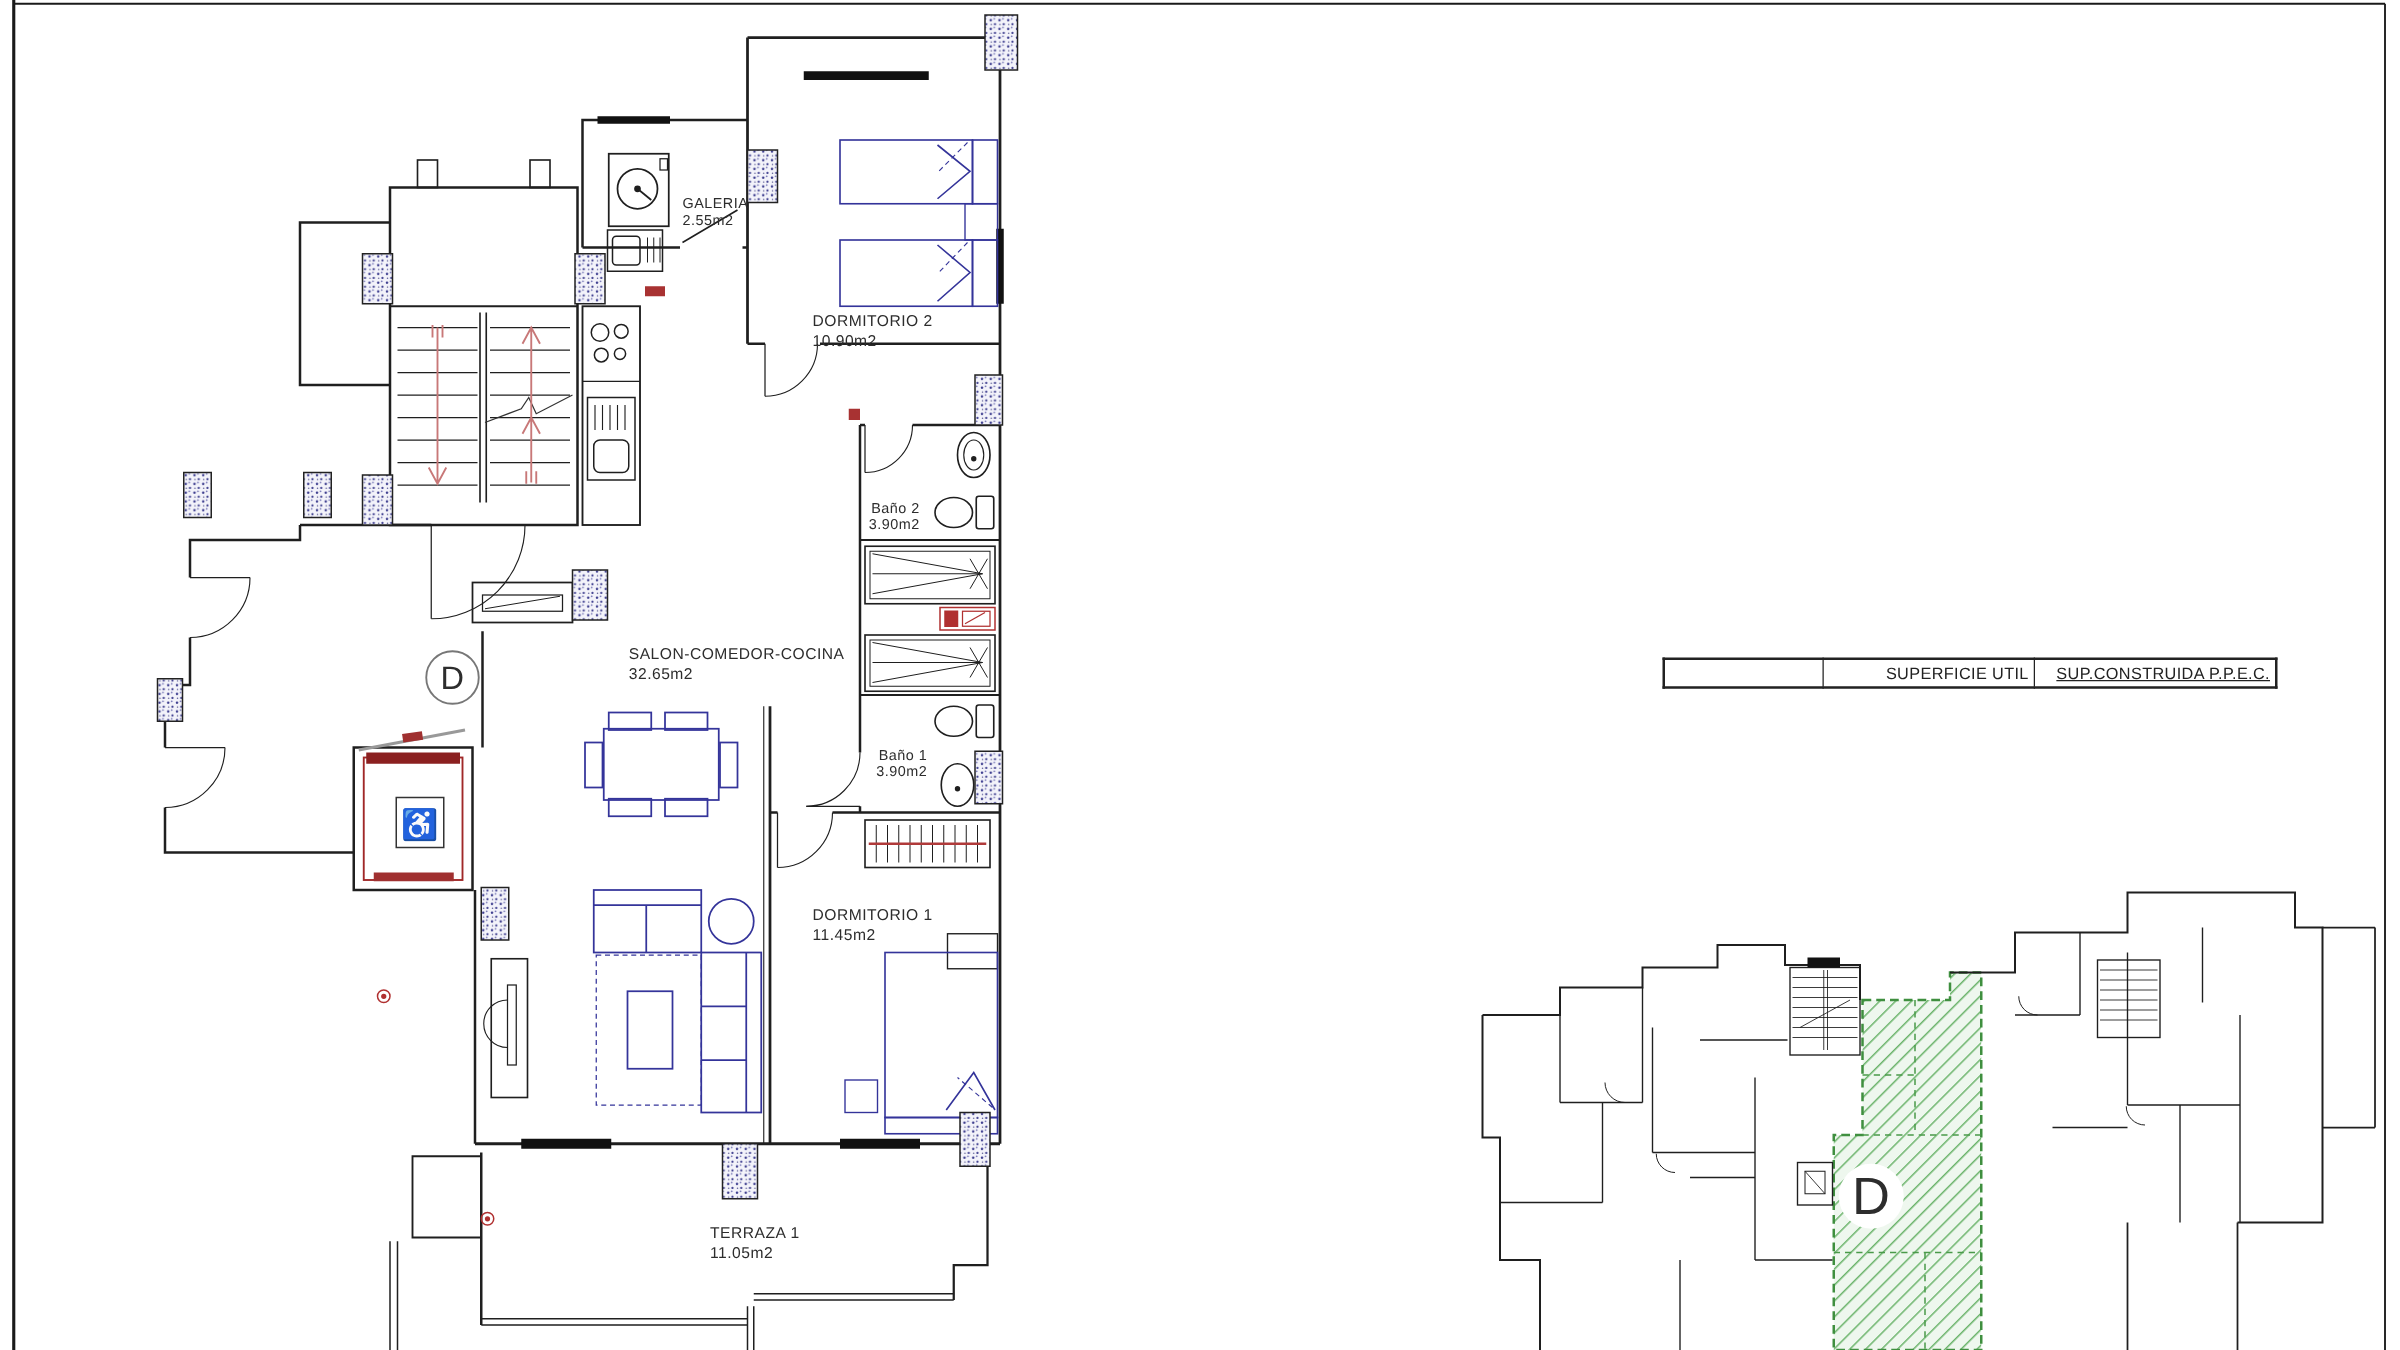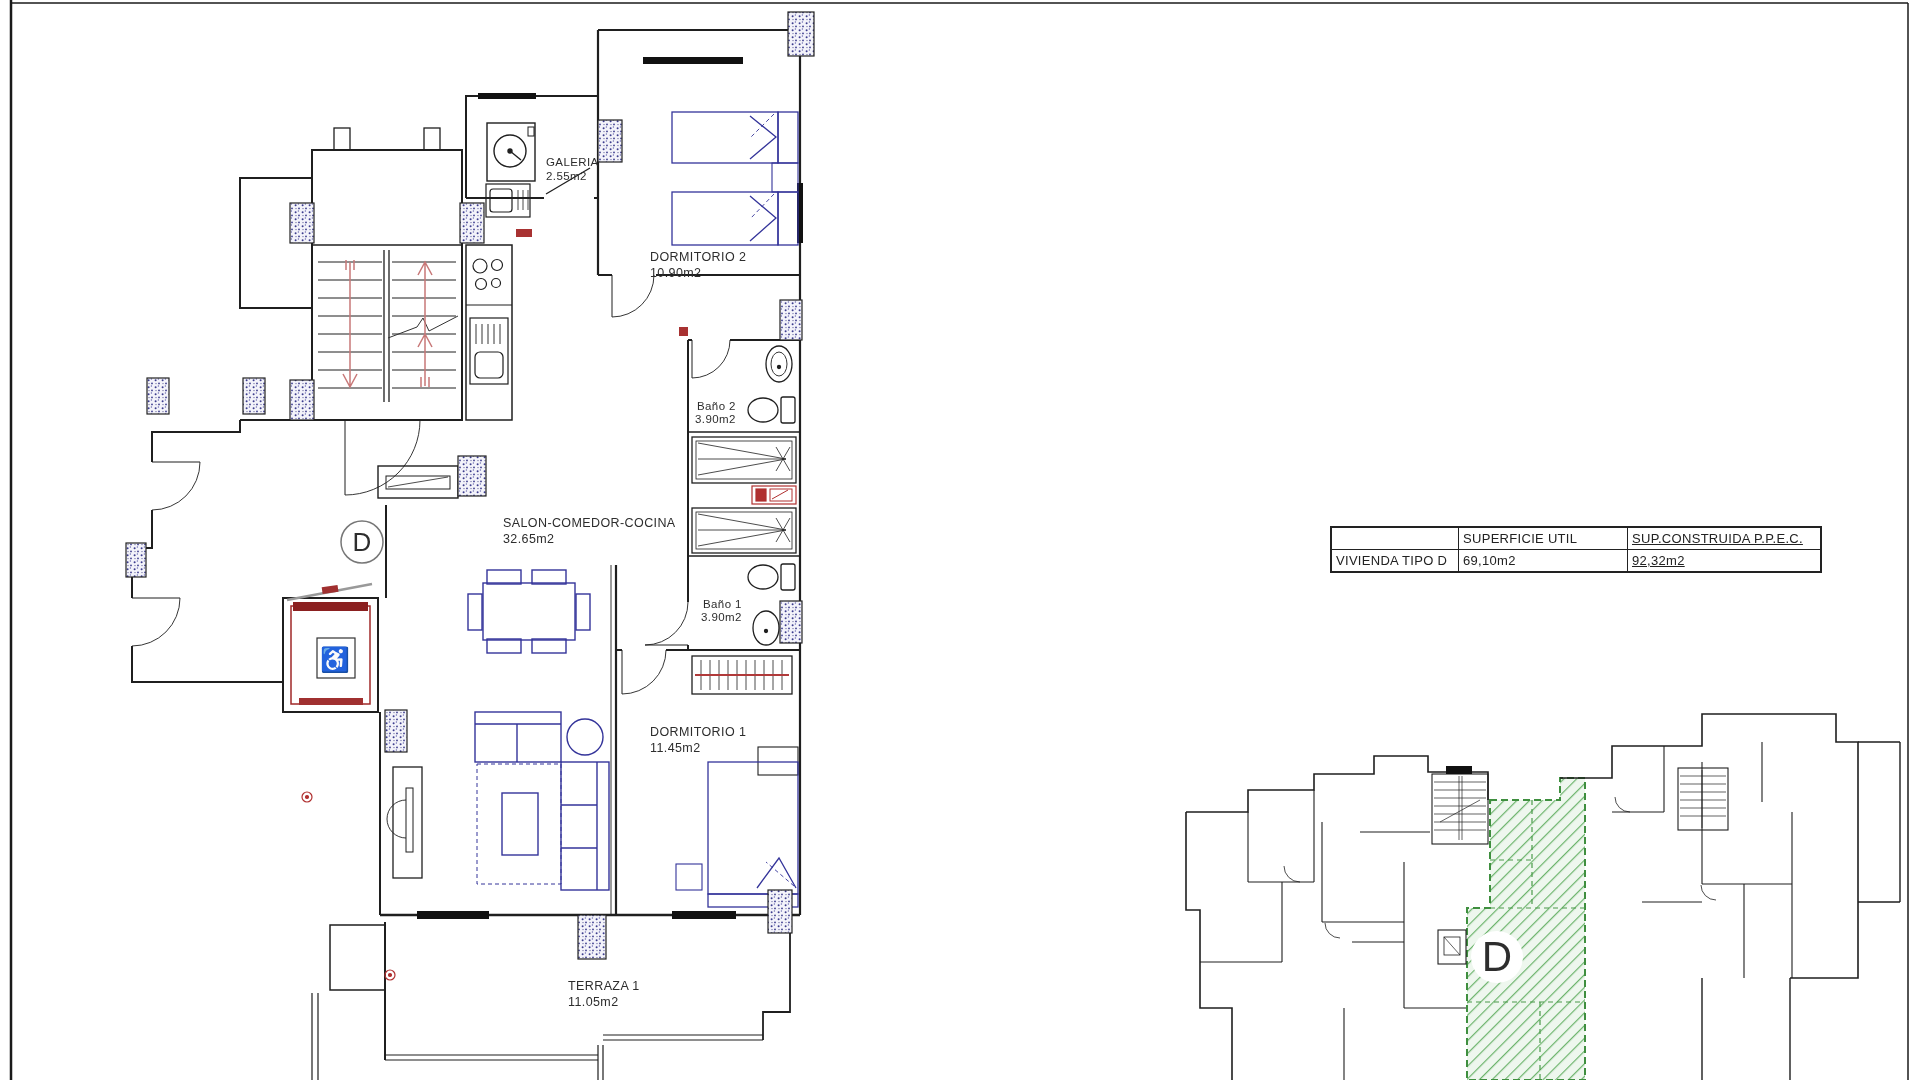--- a/index.html
+++ b/index.html
@@ -4,21 +4,21 @@
 <style>
   html,body{margin:0;padding:0;background:#ffffff;}
   .page{position:relative;width:1920px;height:1080px;background:#ffffff;overflow:hidden;
         font-family:"Liberation Sans", sans-serif;}
   .plan-svg{position:absolute;left:0;top:0;width:1920px;height:1080px;}
   svg text{font-family:"Liberation Sans", sans-serif;fill:#2d2d2d;letter-spacing:.4px;}
   .summary-table{position:absolute;left:1330px;top:526px;}
   .summary-table table{border-collapse:collapse;border:2px solid #222;}
   .summary-table th,.summary-table td{
       border:1.5px solid #222;font-size:13px;font-weight:normal;color:#222;
-      text-align:left;padding:0 4px;height:21px;letter-spacing:.3px;}
+      text-align:right;padding:0 4px;height:21px;letter-spacing:.3px;}
   .summary-table .c1{width:118px;}
   .summary-table .c2{width:160px;}
   .summary-table .c3{width:184px;text-decoration:underline;}
 </style>
 </head>
 <body>
 
 <div class="page">
 
 <svg class="plan-svg" viewBox="0 0 1920 1080">
@@ -342,22 +342,17 @@
 </svg>
 
 <div class="summary-table">
   <table>
     <tbody>
           <tr>
       <th class="c1"></th>
       <th class="c2">SUPERFICIE UTIL</th>
       <th class="c3">SUP.CONSTRUIDA P.P.E.C.</th>
     </tr>
-    <tr>
-      <td class="c1">VIVIENDA TIPO D</td>
-      <td class="c2">69,10m2</td>
-      <td class="c3">92,32m2</td>
-    </tr>
   </tbody>
       </table>
 </div>
 
 </div>
 
 </body></html>

